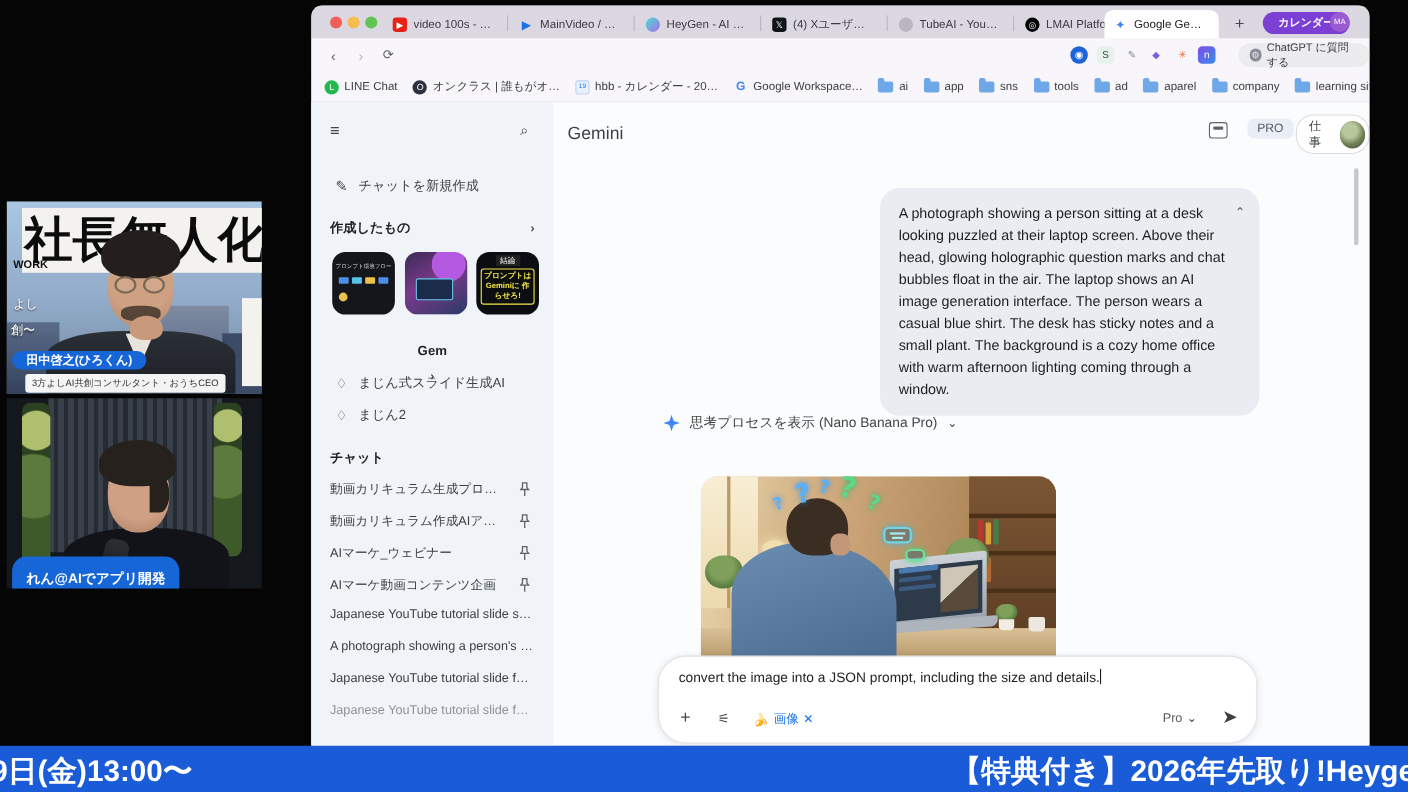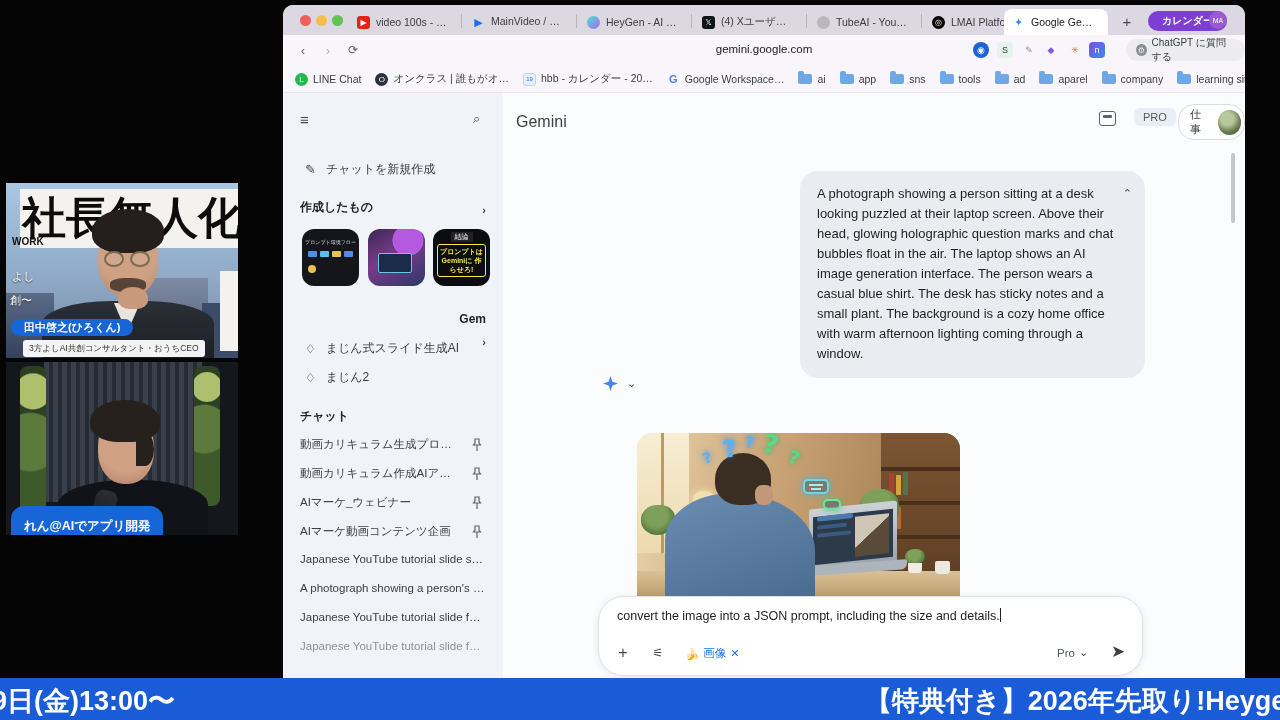--- a/index.html
+++ b/index.html
@@ -48,21 +48,21 @@
   .folder { position:relative; width:14px; height:10px; background:#6fa8e8; border-radius:2px; }
   .folder:before { content:""; position:absolute; left:0; top:-3px; width:6px; height:4px;
                    background:#6fa8e8; border-radius:2px 2px 0 0; }
 
   
   #appcontent { left:0; top:88px; width:100%; height:585px; background:#fbfcfe; }
   #sidebar { left:0; top:0; width:220px; height:100%; background:#f0f4f9; color:#3c4043; }
   .sb-icon { color:#444746; font-size:15px; }
   .sb-row { display:flex; align-items:center; gap:10px; font-size:12px; color:#3c4043;
             white-space:nowrap; overflow:hidden; }
-  .sb-head { font-size:12px; color:#1f1f1f; font-weight:bold;align-items:flex-end; }
+  .sb-head { font-size:12px; color:#1f1f1f; font-weight:bold; }
   .chev { color:#444746; font-size:11px; }
   .thumb { width:57px; height:57px; border-radius:12px; overflow:hidden; }
   .pin { width:10px; height:14px; }
   .sb-item { font-size:11.5px; color:#3c4043; white-space:nowrap; overflow:hidden;
              text-overflow:ellipsis; width:162px; }
 
   #main { left:220px; top:0; width:742px; height:100%; }
   #gem-title { font-size:16px; color:#3d3f42; }
   .probadge { font-size:11px; color:#575b5f; background:#e9eef6; padding:3px 9px; border-radius:6px; }
   .wspill { display:flex; align-items:center; gap:7px; border:1px solid #dadce0; background:#fff;
@@ -187,21 +187,20 @@
       </div>
       <div class="newtab abs" style="left:832px;">+</div>
       <div class="updbtn abs" style="left:865px;">カレンダー</div>
       <div class="tsavatar abs" style="left:926px;">MA</div>
     </div>
 
     <div id="toolbar" class="abs">
       <div class="navbtn abs" style="left:10px;">‹</div>
       <div class="navbtn dim abs" style="left:35px;">›</div>
       <div class="navbtn abs" style="left:60px;font-size:12px;">⟳</div>
-      <div id="urltext" class="abs">gemini.google.com</div>
       <div class="ext abs" style="left:690px;background:#1d63d8;border-radius:50%;">◉</div>
       <div class="ext abs" style="left:714px;background:#e8f2ec;color:#1e3c2e;">S</div>
       <div class="ext abs" style="left:738px;background:transparent;color:#8a8f98;">✎</div>
       <div class="ext abs" style="left:760px;background:transparent;color:#7d5be8;">◆</div>
       <div class="ext abs" style="left:784px;background:transparent;color:#f2673a;">✳</div>
       <div class="ext abs" style="left:806px;background:linear-gradient(135deg,#7d4de8,#3a8de8);">n</div>
       <div class="chatgptpill abs" style="left:843px;">
         <span class="gear">⚙</span>
         <span>ChatGPT に質問する</span>
       </div>
@@ -360,20 +359,21 @@
 
         <div id="bubble" class="abs" style="left:297px;top:78px;width:345px;">
           <span>A photograph showing a person sitting at a desk looking puzzled at their laptop screen. Above their head, glowing holographic question marks and chat bubbles float in the air. The laptop shows an AI image generation interface. The person wears a casual blue shirt. The desk has sticky notes and a small plant. The background is a cozy home office with warm afternoon lighting coming through a window.</span>
           <span class="abs" style="right:13px;top:12px;color:#444746;font-size:11px;">⌃</span>
         </div>
 
         <div id="thinkrow" class="abs" style="left:100px;top:283px;">
           <svg class="spark" viewBox="0 0 16 16">
             <path d="M8 0 L10 6 L16 8 L10 10 L8 16 L6 10 L0 8 L6 6 Z" fill="#4285f4"></path>
           </svg>
+          <span>思考プロセスを表示 (Nano Banana Pro)</span>
           <span class="chev">⌄</span>
         </div>
 
         <div id="genimg" class="abs" style="left:134px;top:340px;width:323px;height:165px;">
           <div class="abs gi-room"></div>
           <div class="abs gi-window" style="left:0;top:0;width:52px;height:120px;"></div>
           <div class="abs" style="left:24px;top:0;width:3px;height:120px;background:#b99a68;"></div>
           <div class="abs plantblob" style="left:4px;top:72px;width:34px;height:30px;"></div>
           <div class="abs" style="left:56px;top:58px;width:22px;height:16px;background:#f2dfae;border-radius:50% 50% 20% 20%;box-shadow:0 0 10px #f5e6b8;"></div>
           <div class="abs gi-shelf" style="left:244px;top:0;width:79px;height:148px;">

